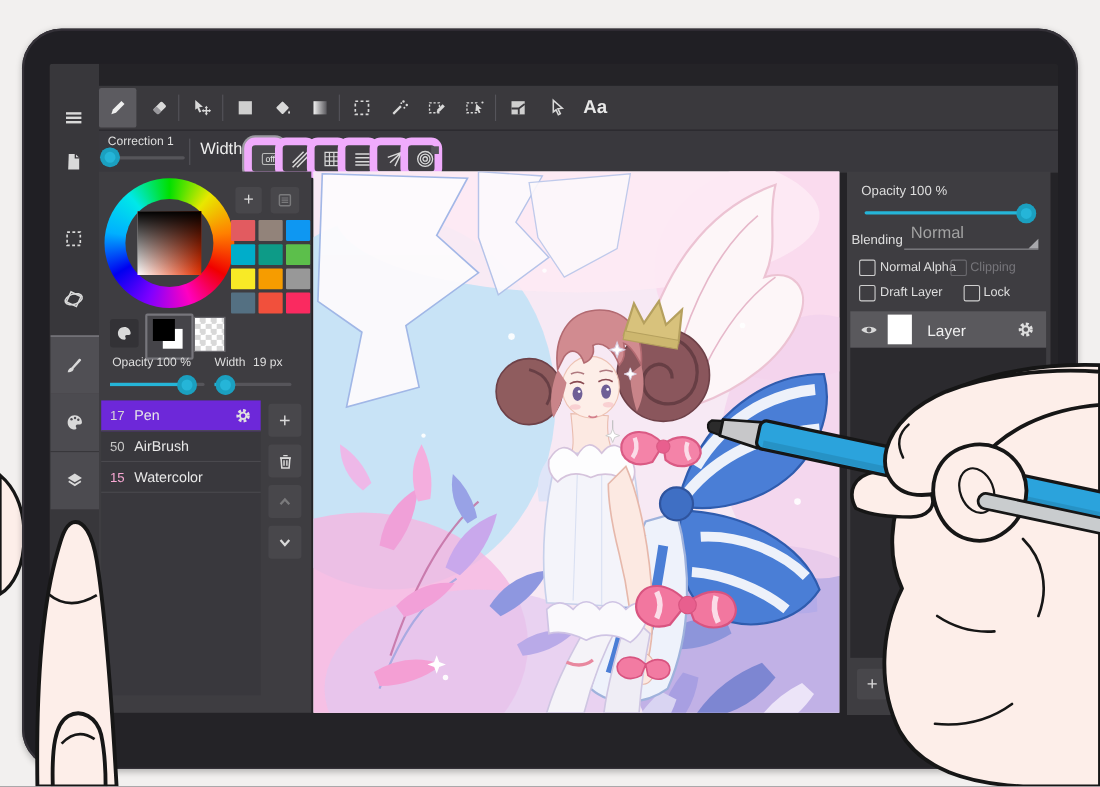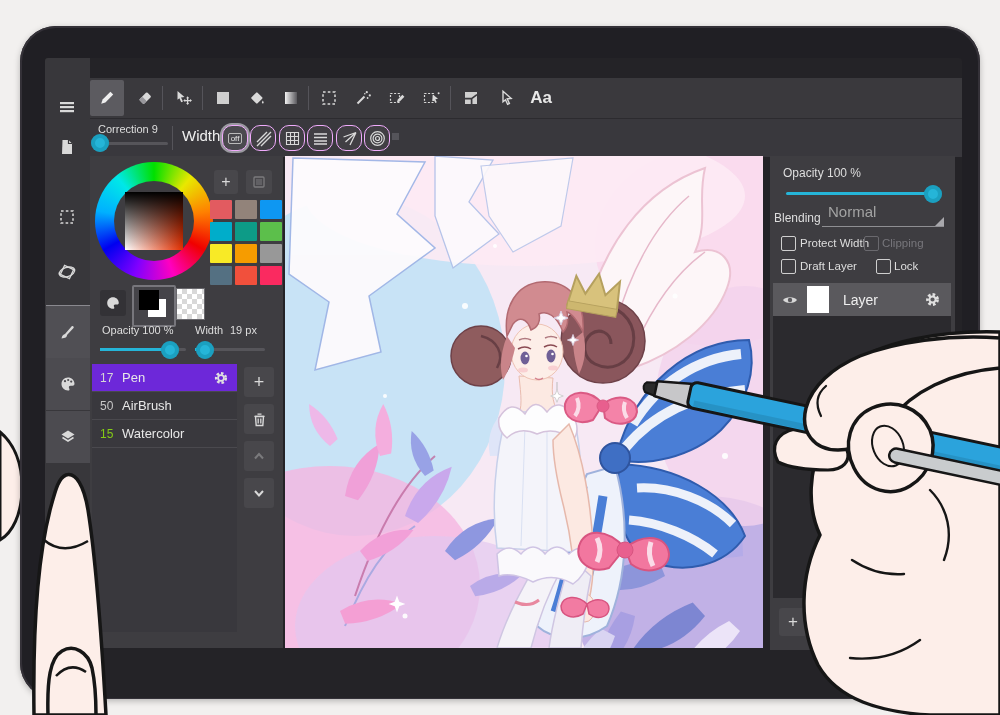--- a/index.html
+++ b/index.html
@@ -15,22 +15,22 @@
   .toolbtn{display:flex;align-items:center;justify-content:center;width:34px;height:34px;border-radius:2px}
   .toolbtn.sel{background:#5c5b60}
   .tdiv{width:1px;height:24px;background:#55545a}
   .lbl{color:#dedede}
   .dimtxt{color:#77767b}
   .cb{width:13px;height:13px;border:1.5px solid #cfcfcf;border-radius:2px;background:transparent}
   .cb.dis{border-color:#6a696e}
   .thumbdot{width:18px;height:18px;border-radius:50%;background:#25b5d8;box-shadow:inset 0 0 0 4px rgba(10,120,150,.35)}
   .track{height:3px;background:#56555a;border-radius:2px}
   .fill-accent{background:#25b5d8}
-  .snapbtn{width:24px;height:24px;border:1px solid #f0abfc;border-radius:10px;background:#413f44;
-           display:flex;align-items:center;justify-content:center}
+  .snapbtn{width:24px;height:24px;border:7px solid #f0abfc;border-radius:10px;background:#413f44;
+           display:flex;align-items:center;justify-content:flex-end}
   .snapbtn.sel{box-shadow:0 0 0 2px #9a99a0;background:#4b4a4f}
   .swcell{width:22px;height:19px;border-radius:1px}
   .checker{background:repeating-conic-gradient(#d8d8d8 0 25%,#ffffff 0 50%) 0 0/10px 10px;border:1px solid #6a696e}
   .listrow{display:flex;align-items:center;height:27px;border-bottom:1px solid #4a494e;color:#e8e8e8}
   .listrow.sel{background:#6d28d9}
   svg{display:block}
 </style>
 </head>
 <body>
 
@@ -201,21 +201,21 @@
         <svg width="18" height="18">
             <path d="M5 2.2 L13.2 9.4 L9.2 9.9 L11.4 14.4 L9.6 15.3 L7.5 10.8 L5 12.8 Z" fill="none" stroke="#d9d9d9" stroke-width="1.4"></path>
           </svg>
       </div>
       <div class="abs toolbtn" style="left:434px;top:3px;color:#e8e8e8;font-size:17px;font-weight:bold">
         <span>Aa</span>
       </div>
     </div>
 
     <div class="abs" style="left:45px;top:60px;width:872px;height:38px;background:#39383d;border-top:1px solid #2c2b2f">
-      <div class="abs lbl" style="left:8px;top:4px;font-size:11px">Correction 9</div>
+      <div class="abs lbl" style="left:8px;top:4px;font-size:11px">Correction 1</div>
       <div class="abs track" style="left:8px;top:23px;width:70px"></div>
       <div class="abs thumbdot" style="left:1px;top:15px"></div>
       <div class="abs tdiv" style="left:82px;top:7px"></div>
       <div class="abs" style="left:92px;top:8px;font-size:15px;color:#efefef">Width</div>
       <div class="abs snapbtn sel" style="left:132px;top:6px">
         <span style="font-size:8px;color:#e8e8e8;border:1px solid #bbb;border-radius:2px;padding:0 2px">off</span>
       </div>
       <div class="abs snapbtn" style="left:160px;top:6px">
         <svg width="17" height="17">
             <path d="M2 12 L12 2 M2 16 L16 2 M6 16 L16 6" stroke="#d9d9d9" stroke-width="1.4"></path>
@@ -311,21 +311,21 @@
                 <circle cx="8" cy="8" r="4.8" fill="none" stroke="#e0e0e0" stroke-width="2.6" stroke-dasharray="2.5 1.9"></circle>
                 <circle cx="8" cy="8" r="2.9" fill="none" stroke="#e0e0e0" stroke-width="1.7"></circle>
               </svg>
           </span>
         </div>
         <div class="listrow">
           <span style="width:22px;margin-left:8px;font-size:12px;color:#c6c6c6">50</span>
           <span style="font-size:13px">AirBrush</span>
         </div>
         <div class="listrow">
-          <span style="width:22px;margin-left:8px;font-size:12px;color:#84cc16">15</span>
+          <span style="width:22px;margin-left:8px;font-size:12px;color:#f9a8d4">15</span>
           <span style="font-size:13px">Watercolor</span>
         </div>
       </div>
       <div class="abs btn" style="left:154px;top:211px;width:30px;height:30px;font-size:18px">
           <span>+</span>
         </div>
       <div class="abs btn" style="left:154px;top:248px;width:30px;height:30px">
         <svg width="17" height="17">
             <path d="M4.5 5.5 h8 l-.7 9 h-6.6 Z" fill="none" stroke="#d9d9d9" stroke-width="1.4"></path>
             <path d="M3.5 5.3 h10 M6.5 3.2 h4 M7.2 7.5 v5 M9.8 7.5 v5" stroke="#d9d9d9" stroke-width="1.3"></path>
@@ -450,21 +450,21 @@
     <div class="abs panel" style="left:725px;top:98px;width:185px;height:494px">
       <div class="abs lbl" style="left:13px;top:10px;font-size:12px">Opacity 100 %</div>
       <div class="abs track fill-accent" style="left:16px;top:36px;width:152px"></div>
       <div class="abs thumbdot" style="left:154px;top:29px"></div>
       <div class="abs lbl" style="left:4px;top:55px;font-size:12px">Blending</div>
       <div class="abs" style="left:52px;top:44px;width:122px;height:26px;border-bottom:1px solid #8f8f93">
         <span class="abs" style="left:6px;top:3px;font-size:15px;color:#a3a3a3">Normal</span>
         <span class="abs" style="right:0;bottom:0;width:0;height:0;border-left:9px solid transparent;border-bottom:9px solid #a8a8ac"></span>
       </div>
       <div class="abs cb" style="left:11px;top:80px"></div>
-      <div class="abs lbl" style="left:30px;top:81px;font-size:11.5px">Protect Width</div>
+      <div class="abs lbl" style="left:30px;top:81px;font-size:11.5px">Normal Alpha</div>
       <div class="abs cb dis" style="left:94px;top:80px"></div>
       <div class="abs dimtxt" style="left:112px;top:81px;font-size:11.5px">Clipping</div>
       <div class="abs cb" style="left:11px;top:103px"></div>
       <div class="abs lbl" style="left:30px;top:104px;font-size:11.5px">Draft Layer</div>
       <div class="abs cb" style="left:106px;top:103px"></div>
       <div class="abs lbl" style="left:124px;top:104px;font-size:11.5px">Lock</div>
       <div class="abs" style="left:3px;top:160px;width:178px;height:282px;background:#2b2a2e"></div>
       <div class="abs" style="left:3px;top:127px;width:178px;height:33px;background:#5a595d;display:flex;align-items:center">
         <span style="margin-left:8px">
           <svg width="18" height="18">

